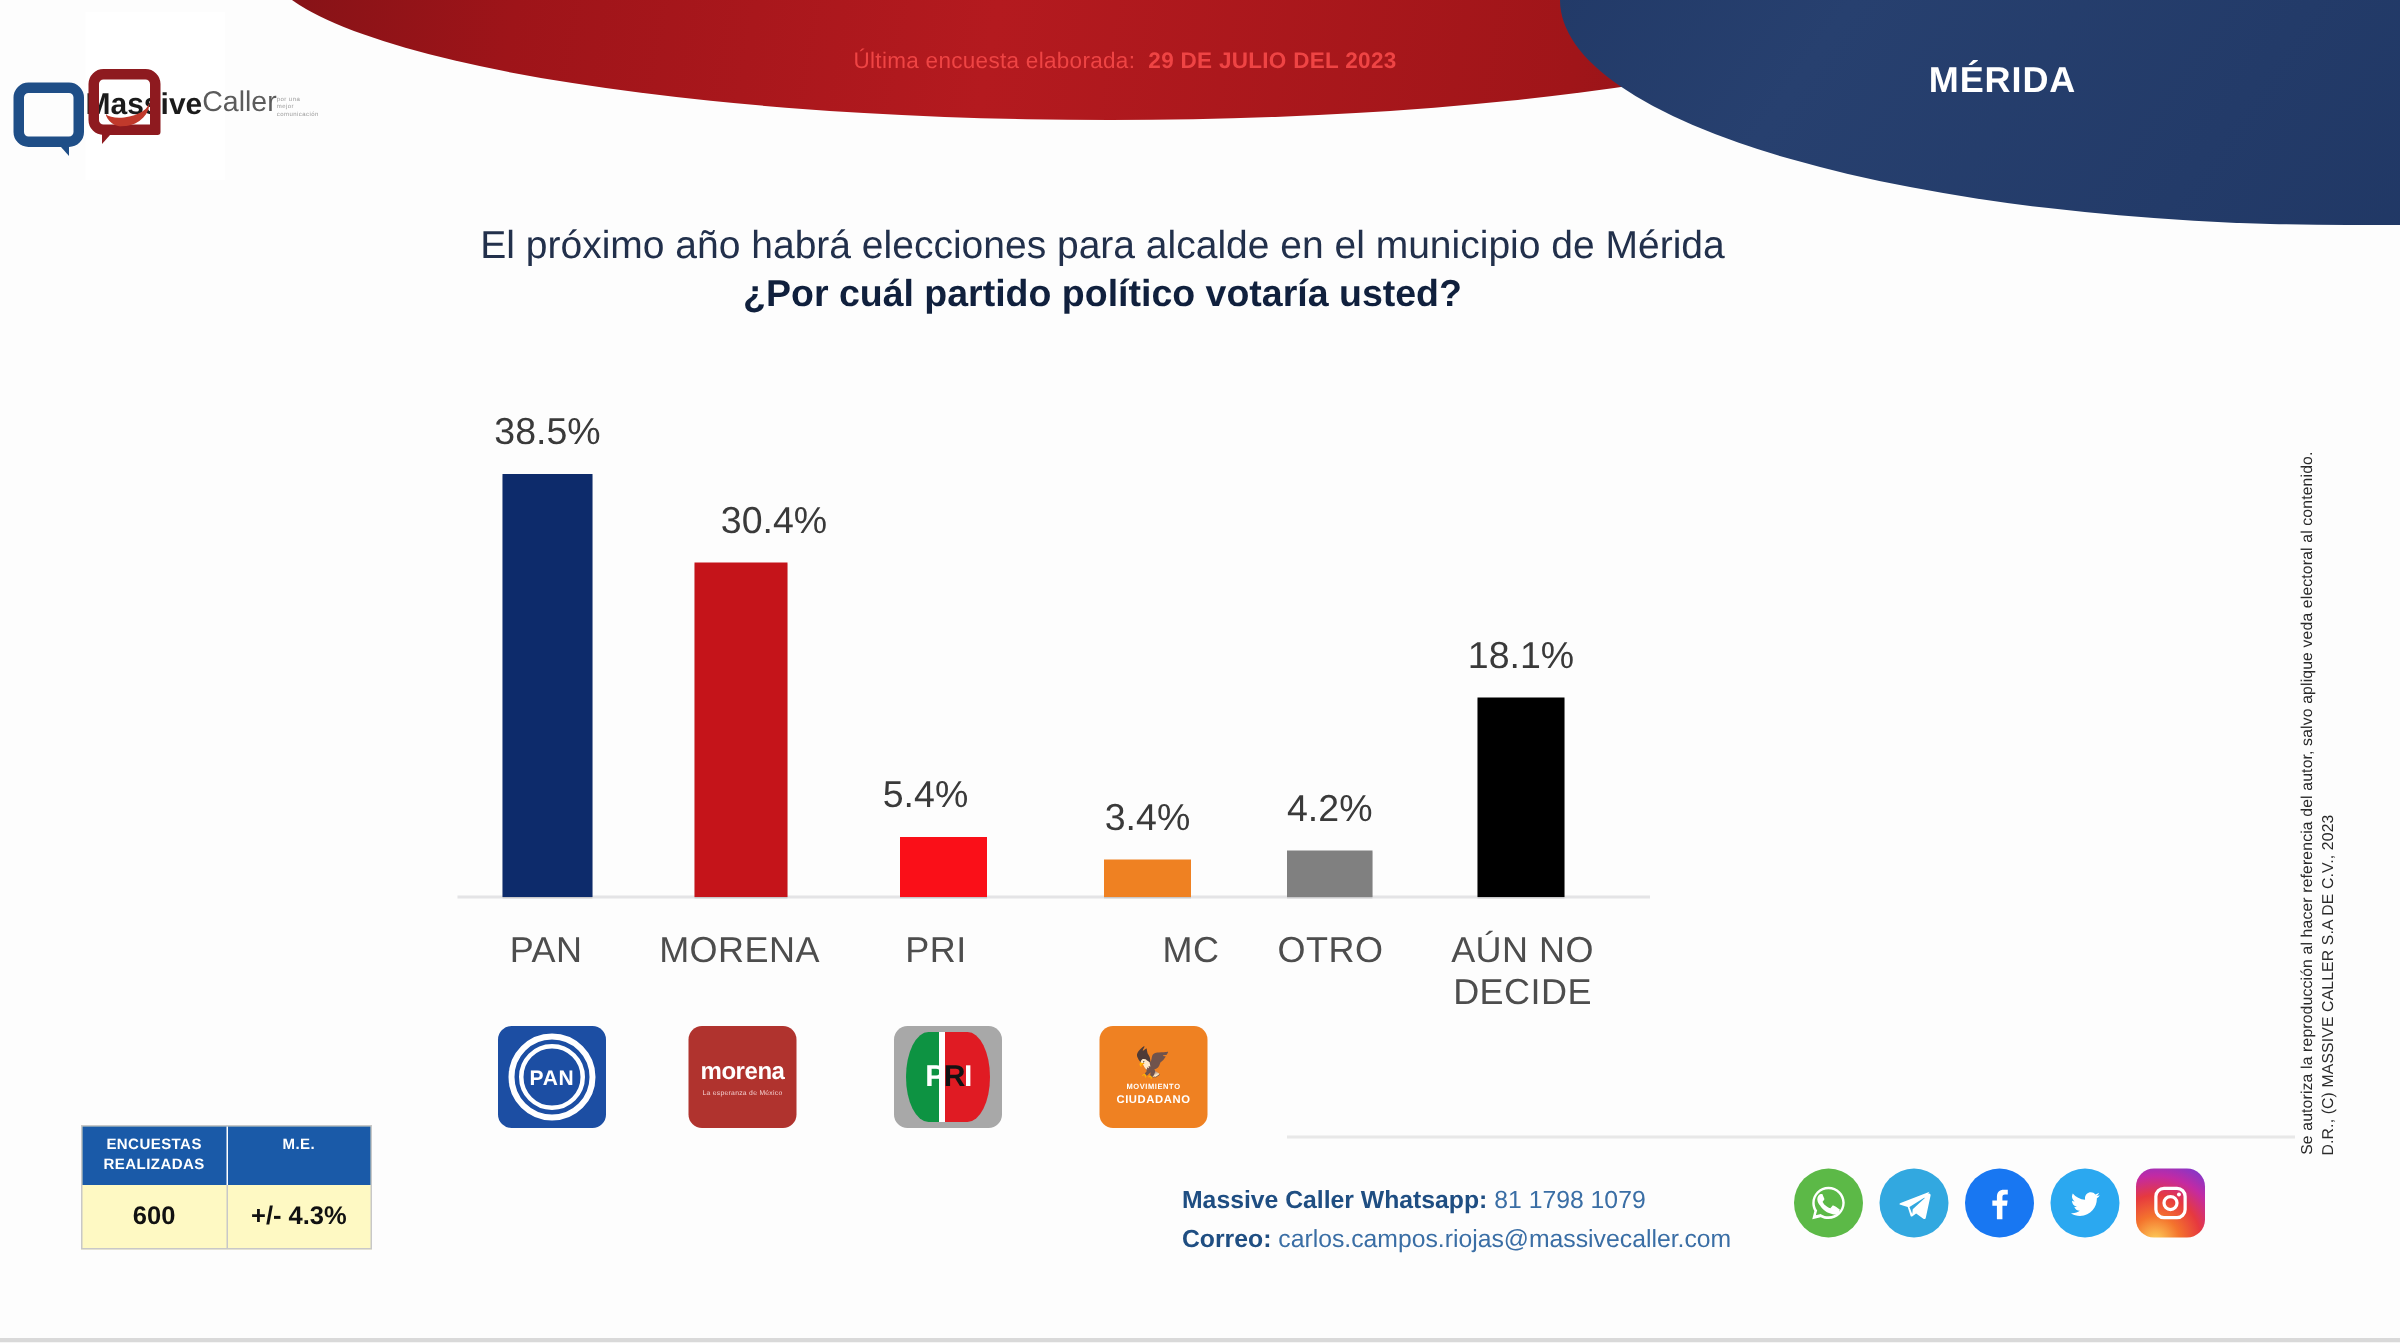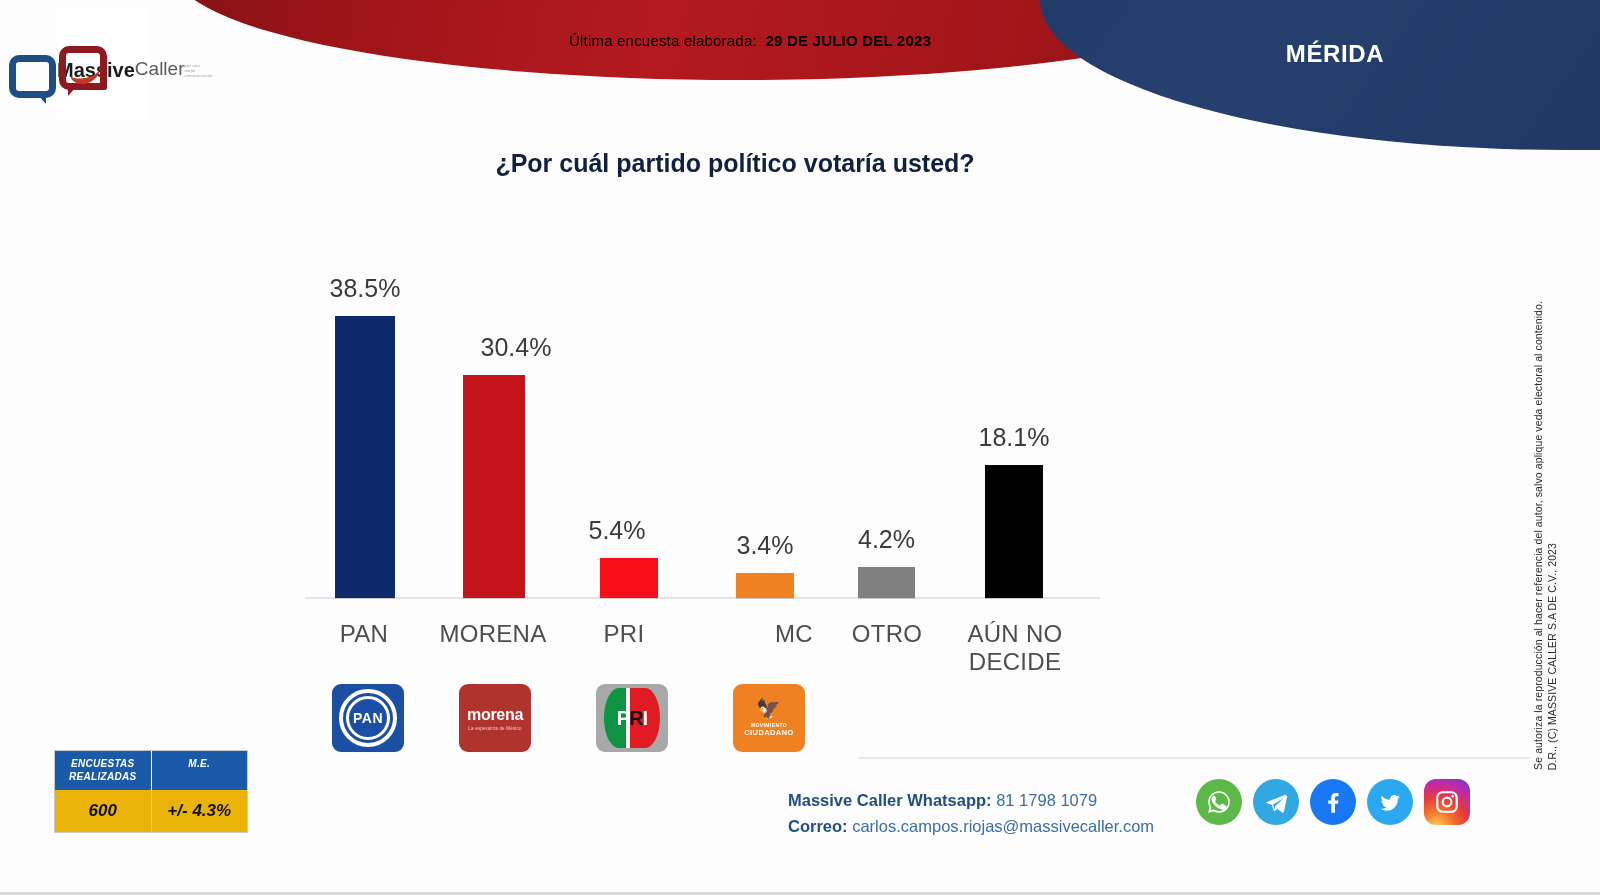--- a/index.html
+++ b/index.html
@@ -30,21 +30,21 @@
   }
   .blue-banner{
     position:absolute;left:1040px;top:-300px;
     width:700px;height:450px;
     background:linear-gradient(125deg,#1d3461 0%,#27406f 40%,#1f3663 100%);
     border-bottom-left-radius:75% 150px;
     border-bottom-right-radius:20% 60px;
   }
   .banner-date{
     position:absolute;top:32px;left:430px;width:640px;
-    text-align:center;color:#000000;font-size:15px;letter-spacing:.2px;
+    text-align:center;color:#ef4444;font-size:15px;letter-spacing:.2px;
     white-space:nowrap;
   }
   .banner-date b{font-weight:bold;}
   .banner-city{
     position:absolute;top:40px;left:1180px;width:310px;
     text-align:center;color:#ffffff;font-size:24px;font-weight:bold;letter-spacing:.6px;
   }
 
   
   .logo-box{
@@ -129,21 +129,21 @@
   .pri-p{color:#ffffff;}.pri-r{color:#121212;}.pri-i{color:#ffffff;}
   
   .mc-tile{background:#ef8122;display:flex;flex-direction:column;align-items:center;justify-content:center;}
   .mc-bird{color:#ffffff;font-size:20px;line-height:1;}
   .mc-t1{color:#ffffff;font-size:5px;font-weight:bold;letter-spacing:.4px;margin-top:3px;}
   .mc-t2{color:#ffffff;font-size:7.5px;font-weight:bold;letter-spacing:.4px;}
 
   
   .stats-table{
     position:absolute;left:54px;top:750px;width:192px;
-    border:1px solid #c8c8c8;background:#eab308;font-style:italic;
+    border:1px solid #c8c8c8;background:#fef9c3;
   }
   .st-head{display:flex;background:#1a5aa8;}
   .st-head div{
     flex:1;color:#ffffff;font-size:10px;font-weight:bold;text-align:center;
     padding:7px 2px;line-height:1.25;letter-spacing:.3px;
   }
   .st-head div:first-child{border-right:1px solid #ffffff;}
   .st-body{display:flex;}
   .st-body div{
     flex:1;color:#111111;font-size:17px;font-weight:bold;text-align:center;
@@ -197,20 +197,21 @@
       <div class="b1"></div>
         <div class="b2"></div>
         <div class="swoosh"></div>
     </div>
     <div class="logo-t1">Massive</div>
     <div class="logo-t2">Caller</div>
     <div class="logo-t3">por una mejor comunicación</div>
   </div>
 
   <div class="title-zone">
+    <div class="title-l1">El próximo año habrá elecciones para alcalde en el municipio de Mérida</div>
     <div class="title-l2">¿Por cuál partido político votaría usted?</div>
   </div>
 
   <div class="chart">
     <div class="baseline"></div>
     <div id="bars">
         <div class="bar-rect" style="position: absolute; left: 335px; width: 60px; height: 282px; top: 316px; transform: none; background: rgb(13, 43, 107);"></div>
         <div class="bar-val" style="position: absolute; left: 365px; top: 274px;">38.5%</div>
         <div class="bar-rect" style="position: absolute; left: 463px; width: 62px; height: 223px; top: 375px; transform: none; background: rgb(197, 20, 26);"></div>
         <div class="bar-val" style="position: absolute; left: 516px; top: 333px;">30.4%</div>

